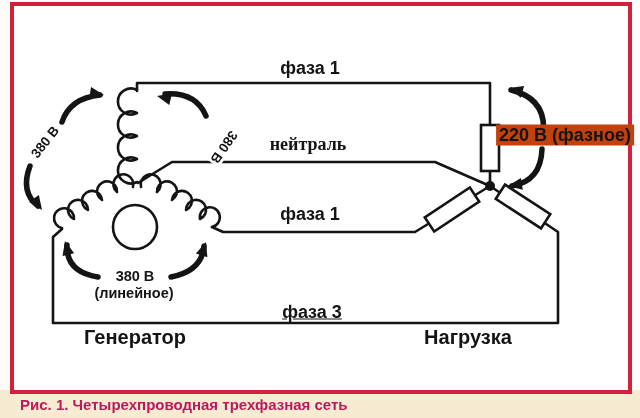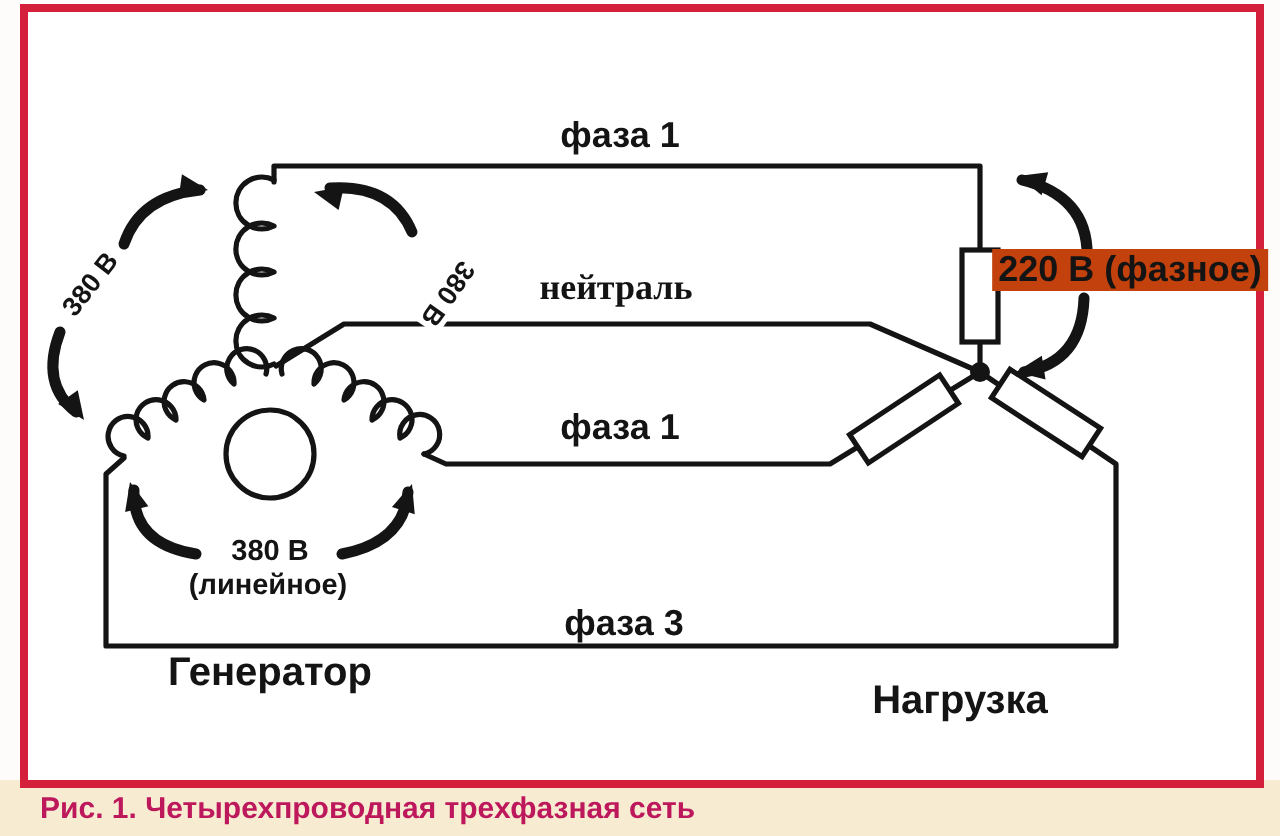--- a/index.html
+++ b/index.html
@@ -85,26 +85,26 @@
     <polygon points="0,0 -14,-6 -14,6" transform="translate(65,241) rotate(-104)"></polygon>
     <polygon points="0,0 -14,-6 -14,6" transform="translate(206,242) rotate(-72)"></polygon>
     <polygon points="0,0 -14,-6 -14,6" transform="translate(509,88) rotate(196)"></polygon>
     <polygon points="0,0 -14,-6 -14,6" transform="translate(508,186) rotate(171)"></polygon>
   </g>
 </svg>
 
 <div class="lbl wire" style="left:310px;top:68px;">фаза 1</div>
 <div class="lbl wire" style="left:308px;top:144px;font-family:Liberation Serif, serif;">нейтраль</div>
 <div class="lbl wire" style="left:310px;top:214px;">фаза 1</div>
-<div class="lbl wire" style="left:312px;top:312px;">фаза 3</div>
+<div class="lbl wire" style="left:312px;top:312px;text-decoration:underline;">фаза 3</div>
 
 <div class="lbl volt rot-left" style="left:45px;top:142px;">380 В</div>
 <div class="lbl volt rot-right" style="left:224px;top:147px;">380 В</div>
 
 <div class="lbl volt" style="left:135px;top:276px;font-size:14.5px;">380 В</div>
 <div class="lbl volt" style="left:134px;top:293px;font-size:14.5px;text-align:center;">(линейное)</div>
 
 <div class="lbl wire whitebg" style="left:565px;top:135px;">220 В (фазное)</div>
 
 <div class="lbl big" style="left:135px;top:337px;">Генератор</div>
-<div class="lbl big" style="left:480px;top:337px;margin-top:14px;">Нагрузка</div>
+<div class="lbl big" style="left:468px;top:337px;">Нагрузка</div>
 
 <div class="caption-text">Рис. 1. Четырехпроводная трехфазная сеть</div>
 
 </body></html>

